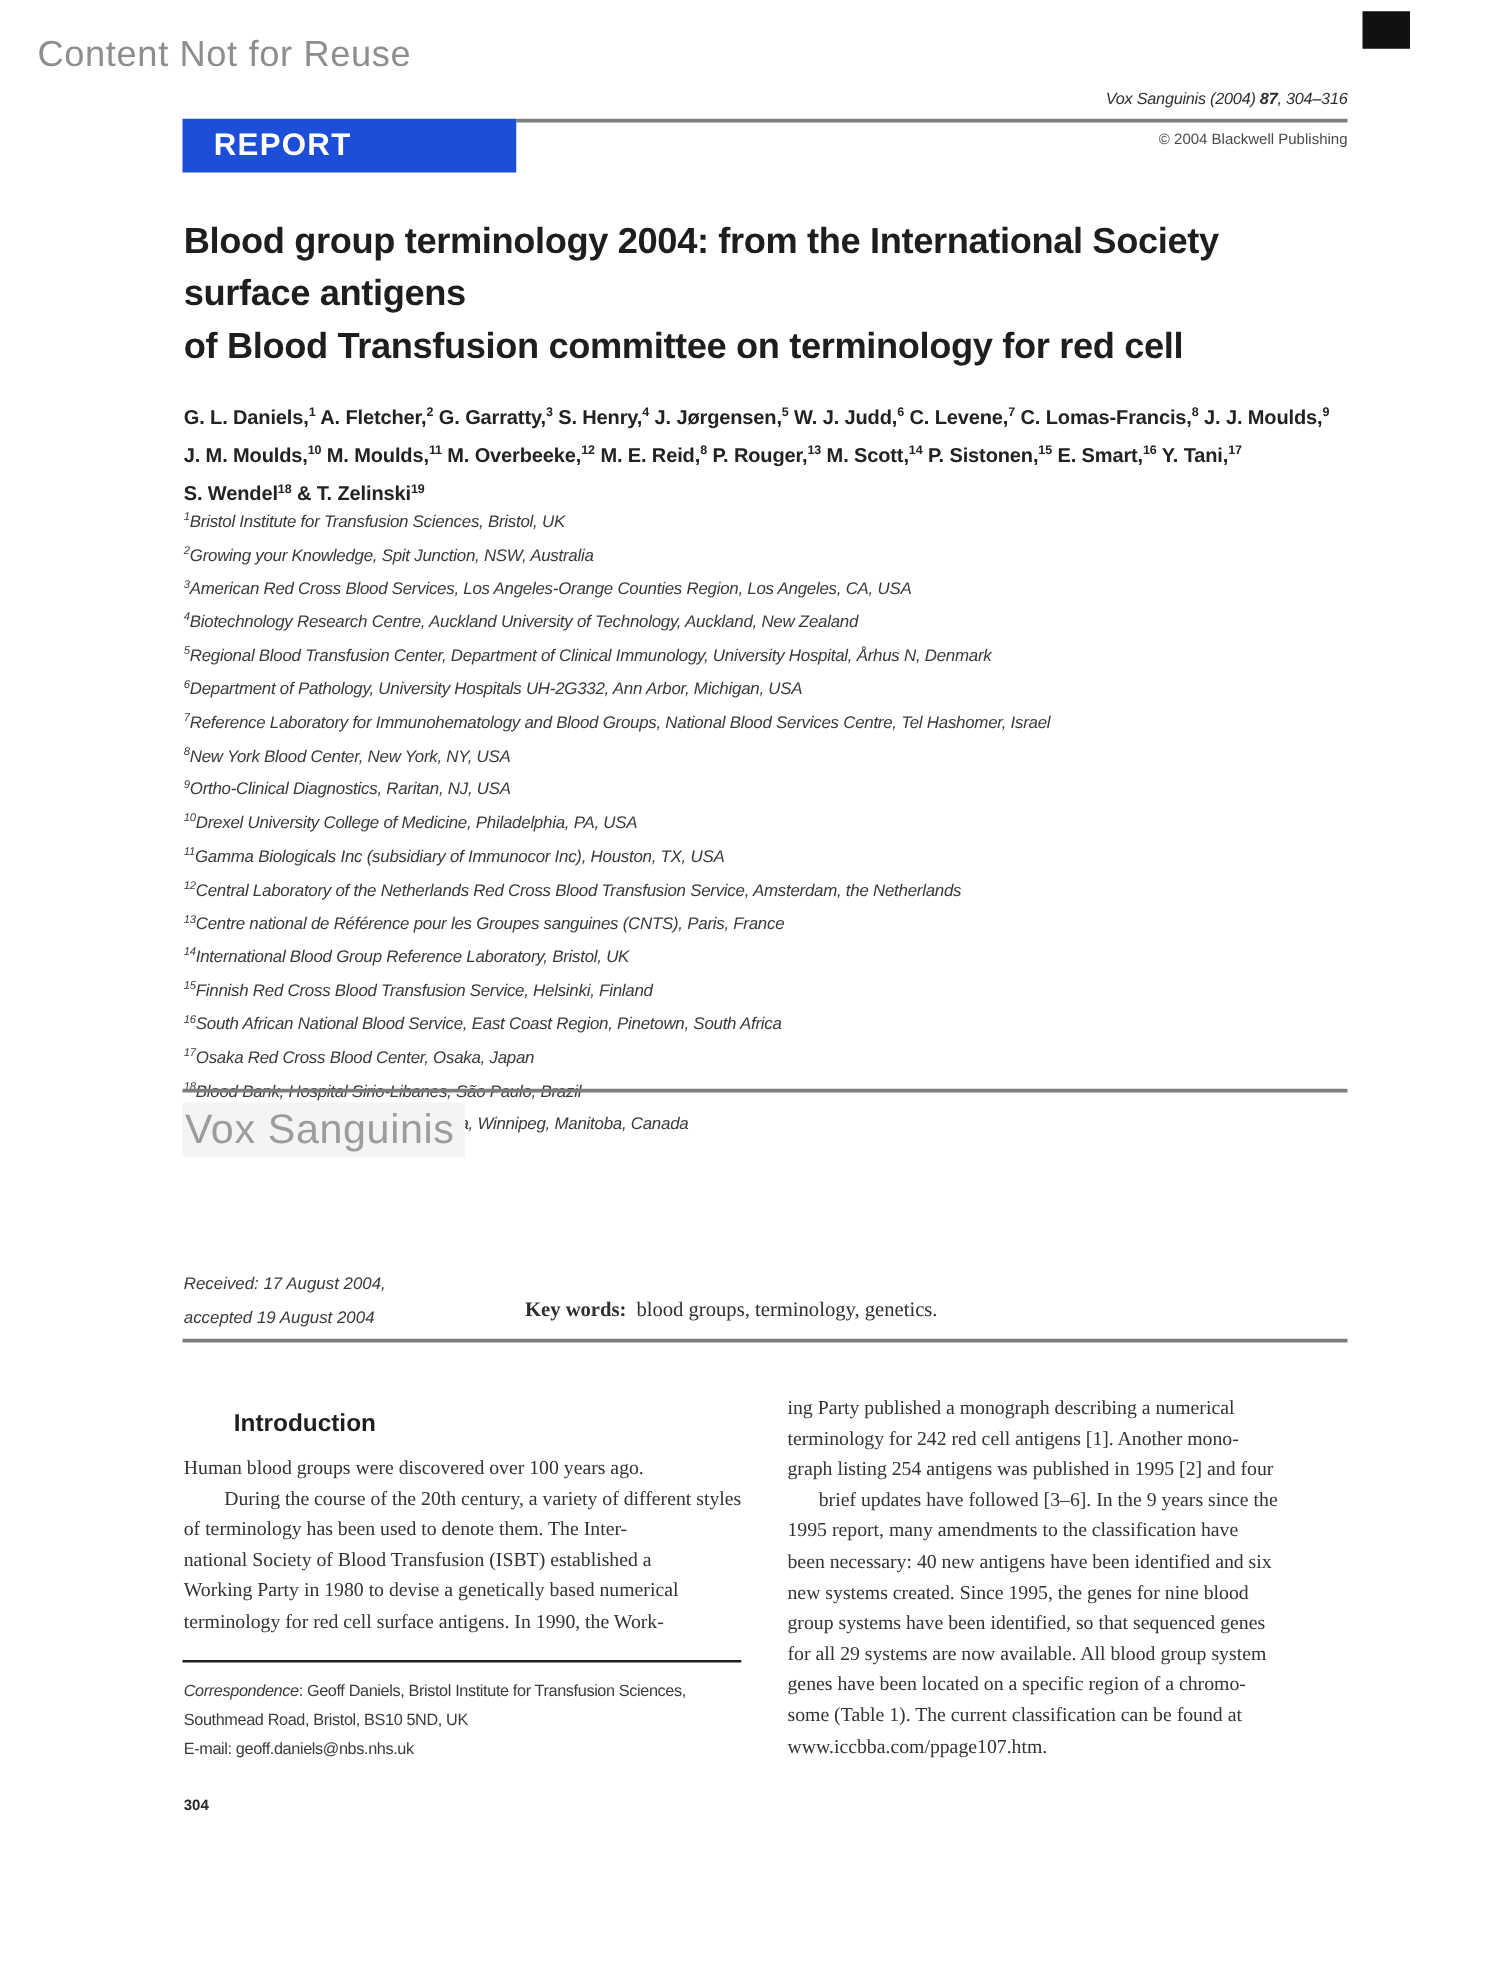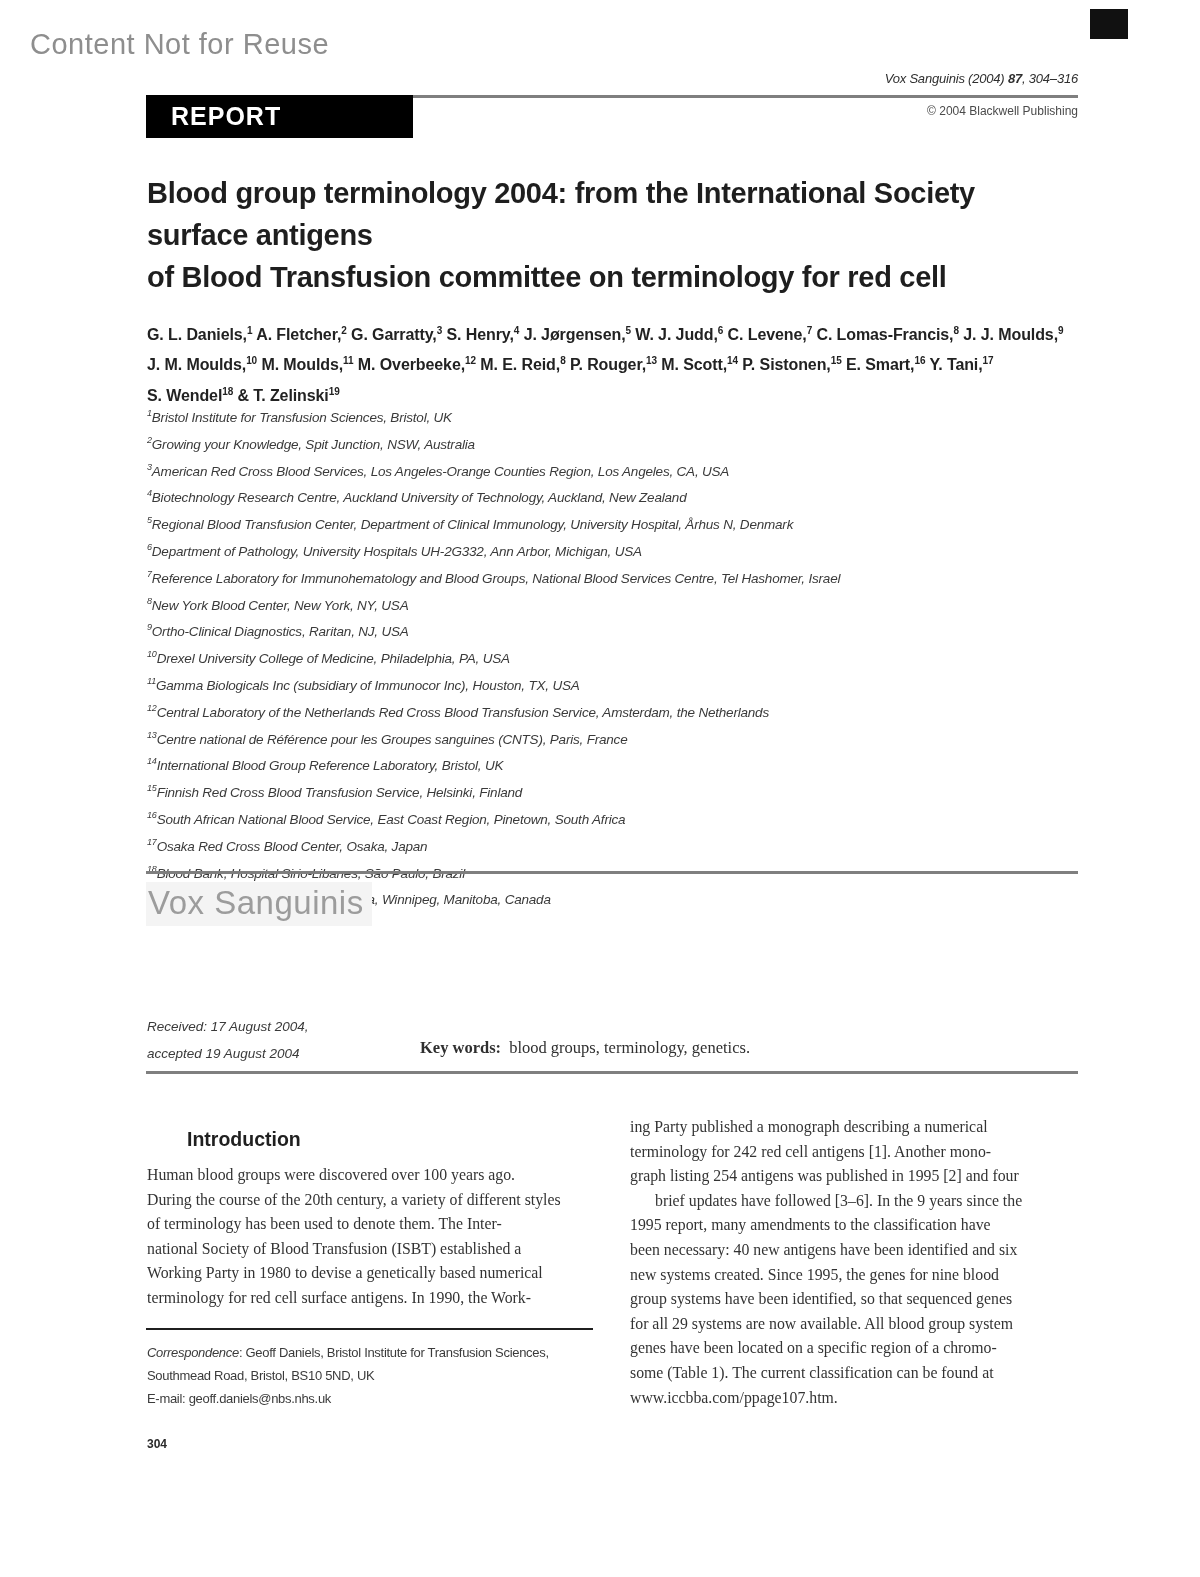--- a/index.html
+++ b/index.html
@@ -13,21 +13,21 @@
   .citation{position:absolute;left:0;top:71px;width:1078px;text-align:right;
             font-size:13px;font-style:italic;color:#2f2f2f;letter-spacing:-.2px;}
   .citation .vol{font-weight:bold;}
 
   .rule{position:absolute;background:#7f7f7f;}
   .rule-top{left:413px;top:95px;width:665px;height:3px;}
   .rule-mid-a{left:146px;top:871px;width:932px;height:3px;}
   .rule-mid-b{left:146px;top:1071px;width:932px;height:3px;}
   .rule-corr{left:146px;top:1328px;width:447px;height:2px;background:#1f1f1f;}
 
-  .report-box{position:absolute;left:146px;top:95px;width:267px;height:43px;background:#000000;}
+  .report-box{position:absolute;left:146px;top:95px;width:267px;height:43px;background:#1d4ed8;}
   .report-box span{position:absolute;left:25px;top:0;line-height:43px;color:#ffffff;
                    font-size:25px;font-weight:bold;letter-spacing:1px;}
 
   .copyright{position:absolute;left:0;top:104px;width:1078px;text-align:right;
              font-size:12px;color:#4a4a4a;}
 
   .title{position:absolute;left:147px;top:172px;width:960px;font-size:29px;line-height:42px;
          font-weight:bold;color:#1e1e1e;letter-spacing:-.3px;}
 
   .authors{position:absolute;left:147px;top:318px;width:945px;font-size:16px;line-height:26px;
@@ -128,21 +128,21 @@
   <div class="keywords">
     <span class="kw-label">Key words:</span><span>blood groups, terminology, genetics.</span>
   </div>
 
   <div class="rule rule-mid-b"></div>
 
   <div class="section-heading">Introduction</div>
 
   <div class="col col-left" id="left-lines">
       <div class="jline" style="letter-spacing: 0px;">Human blood groups were discovered over 100 years ago.</div>
-      <div class="jline" style="letter-spacing: 0px;">During the course of the 20th century, a variety of different styles</div>
+      <div class="jline" style="letter-spacing: 0px; text-align: right;">During the course of the 20th century, a variety of different styles</div>
       <div class="jline" style="letter-spacing: 0px;">of terminology has been used to denote them. The Inter-</div>
       <div class="jline" style="letter-spacing: 0px;">national Society of Blood Transfusion (ISBT) established a</div>
       <div class="jline" style="letter-spacing: 0px;">Working Party in 1980 to devise a genetically based numerical</div>
       <div class="jline jlast">terminology for red cell surface antigens. In 1990, the Work-</div>
     </div>
 
   <div class="col col-right" id="right-lines">
       <div class="jline" style="letter-spacing: 0px;">ing Party published a monograph describing a numerical</div>
       <div class="jline" style="letter-spacing: 0px;">terminology for 242 red cell antigens [1]. Another mono-</div>
       <div class="jline" style="letter-spacing: 0px;">graph listing 254 antigens was published in 1995 [2] and four</div>

